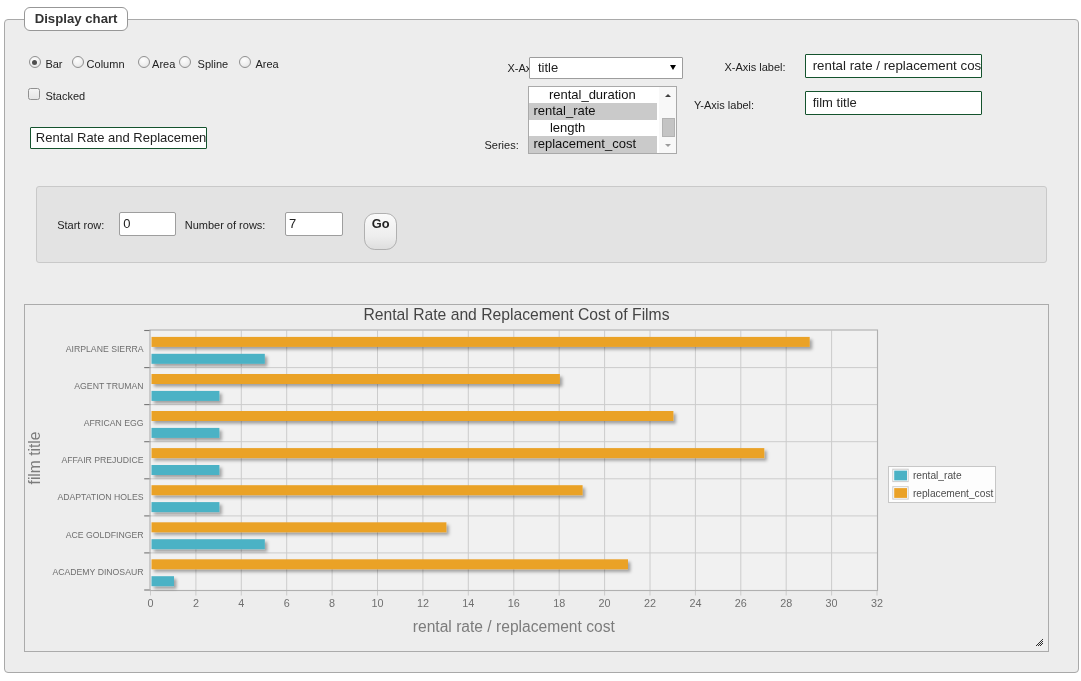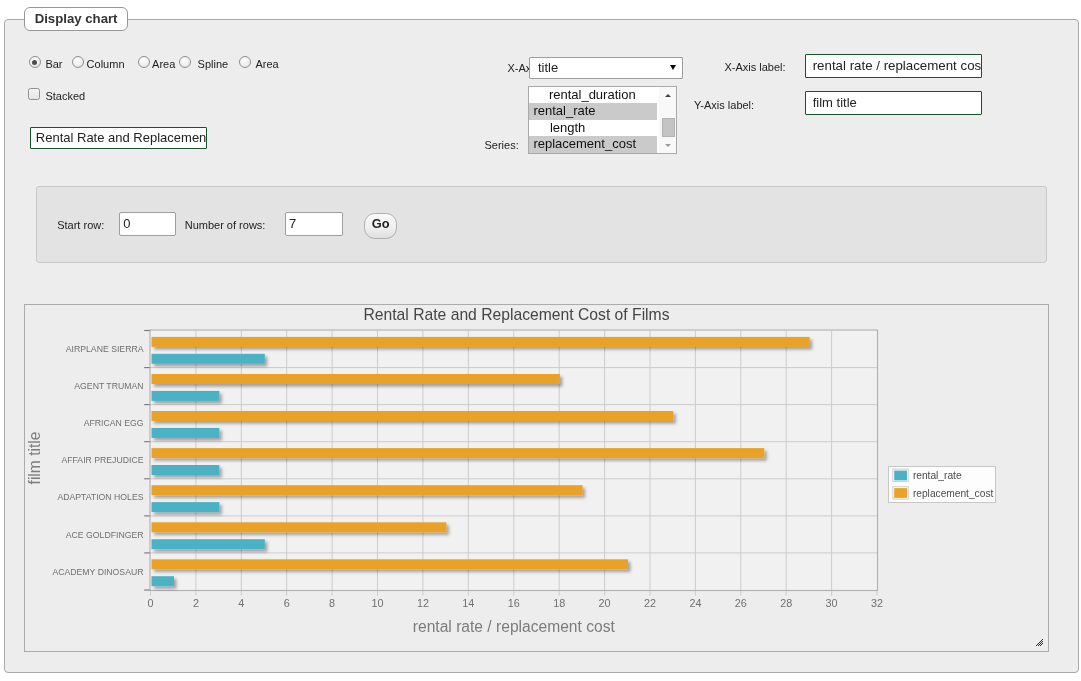--- a/index.html
+++ b/index.html
@@ -9,21 +9,21 @@
   .dcbox{left:24.2px;top:7.4px;width:101.8px;height:21.8px;background:#fff;border:1px solid #979797;border-radius:6px;
          font-size:13.2px;font-weight:bold;color:#333;line-height:22.3px;text-align:center;}
   .lbl{font-size:11px;color:#222;white-space:nowrap;line-height:15px;}
   .radio{width:10px;height:10px;border:1px solid #909090;border-radius:50%;background:radial-gradient(circle at 40% 30%, #fdfdfd 0%, #efefef 55%, #d9d9d9 100%);}
   .radio .dot{position:absolute;left:2.5px;top:2.5px;width:5px;height:5px;border-radius:50%;background:#4e4e4e;}
   .checkbox{width:10px;height:10px;border:1px solid #909090;border-radius:2.5px;background:linear-gradient(#f4f4f4,#e5e5e5);}
   .tinput{background:#fff;border:1px solid #14532d;border-radius:1px;font-size:13px;color:#222;
           white-space:nowrap;overflow:hidden;box-sizing:border-box;}
   .midbox{left:36px;top:185.8px;width:1011.4px;height:76.8px;background:#e3e3e3;border:1px solid #c9c9c9;border-radius:3px;box-sizing:border-box;}
   .chartbox{left:24px;top:304px;width:1025px;height:347.5px;background:#ededed;border:1px solid #ababab;box-sizing:border-box;}
-  .gobtn{left:364.2px;top:213.2px;width:32.9px;height:26px;border:1px solid #b0b0b0;border-radius:10.8px;box-sizing:border-box;
+  .gobtn{left:364.2px;top:213.2px;width:32.9px;height:37px;border:1px solid #b0b0b0;border-radius:10.8px;box-sizing:border-box;
          background:linear-gradient(#fafafa,#ededed 65%,#dedede);font-size:12.8px;font-weight:bold;color:#222;
          text-align:center;line-height:19.7px;}
   .tri-down{width:0;height:0;border-left:3.2px solid transparent;border-right:3.2px solid transparent;border-top:5.9px solid #000;}
 </style>
 </head>
 <body>
   <div class="abs fieldset"></div>
   <div class="abs dcbox">Display chart</div>
 
   <div class="abs radio" style="left:28.7px;top:56.3px;">

